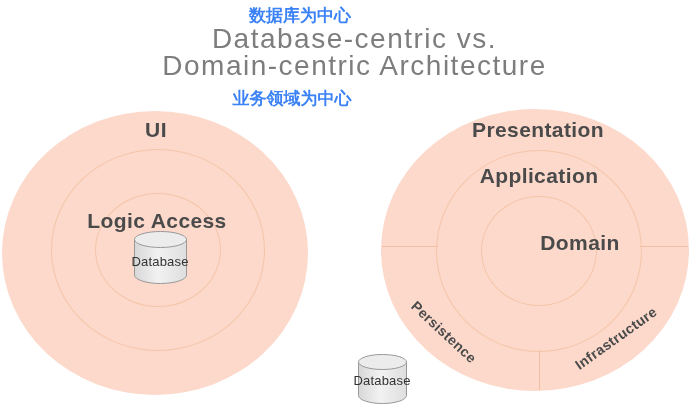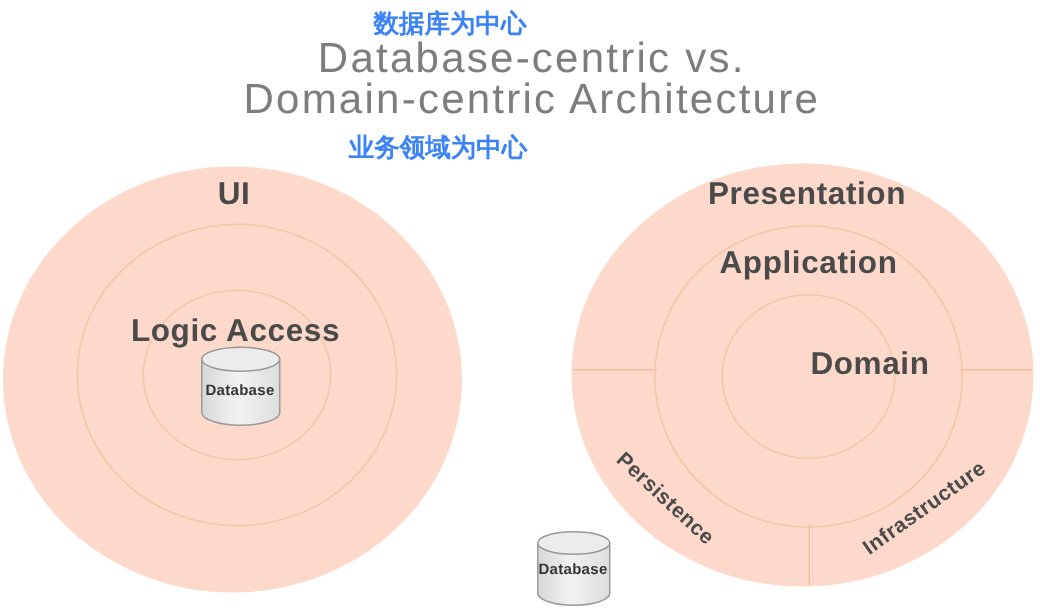--- a/index.html
+++ b/index.html
@@ -23,21 +23,21 @@
     position:absolute; transform:translate(-50%,-50%);
     font-weight:bold; font-size:21px; color:#4a4a4a;
     letter-spacing:0.4px; white-space:nowrap;
   }
   .rot-cw  { transform:translate(-50%,-50%) rotate(43deg);  font-size:14px; }
   .rot-ccw { transform:translate(-50%,-50%) rotate(-35.5deg); font-size:14px; }
   .divider { position:absolute; background:#f2bfa2; }
   .cyl { position:absolute; }
   .cyl-label {
     position:absolute; transform:translate(-50%,-50%);
-    font-size:10px; font-weight:bold; color:#333333;
+    font-size:13px; font-weight:normal; color:#333333;
     letter-spacing:0.2px; white-space:nowrap;
   }
 </style>
 </head>
 <body>
 
 <div class="canvas">
 
   <div class="cn-label" style="left:300px; top:4px;">数据库为中心</div>
 

